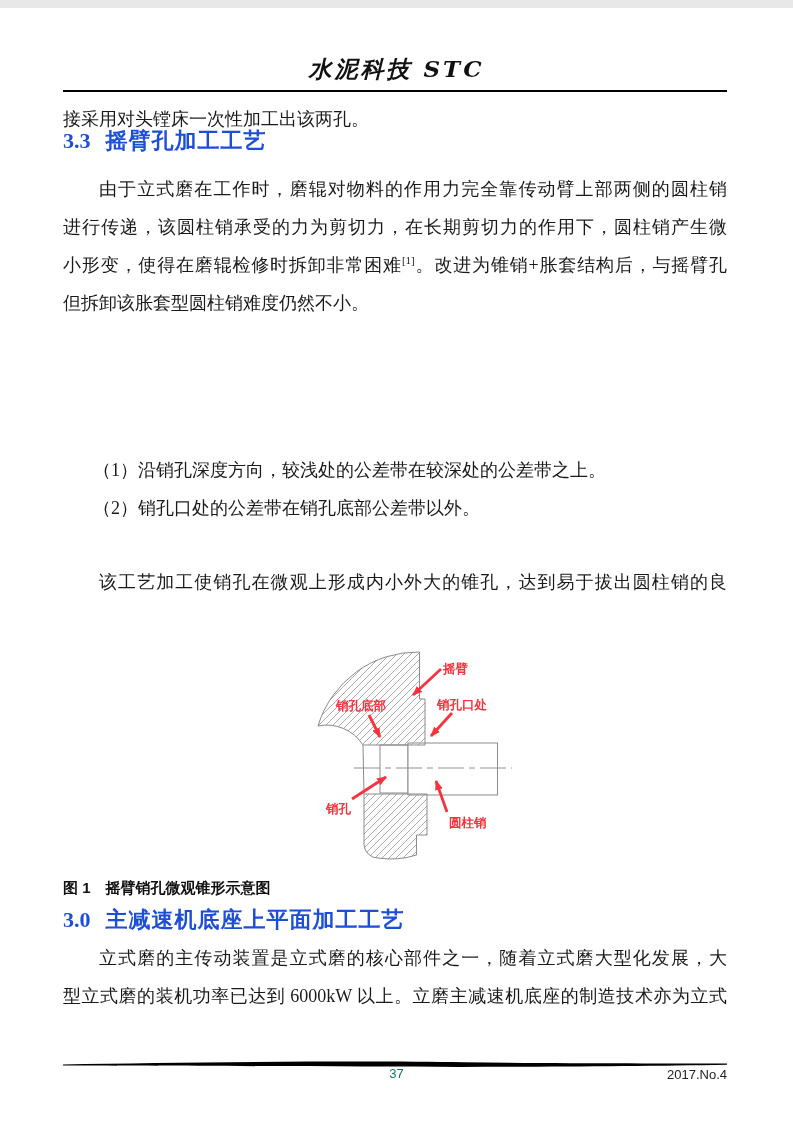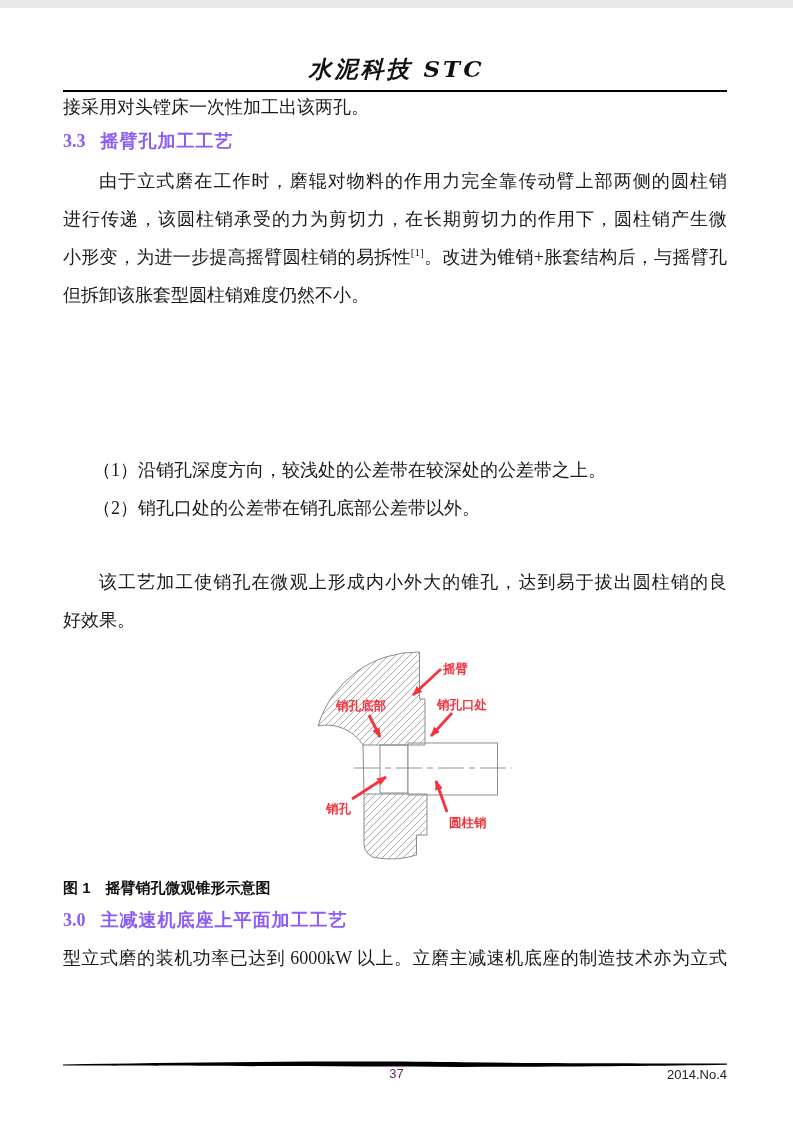--- a/index.html
+++ b/index.html
@@ -16,64 +16,63 @@
     font-style:italic;font-weight:600;font-size:23px;letter-spacing:3px;color:#111;
   }
   .header-rule{top:82px;height:2px;background:#000;}
   .line{height:38px;line-height:38px;font-size:18px;white-space:nowrap;}
   .para .line{white-space:normal;height:38px;overflow:visible;}
   .jl{text-align:justify;text-align-last:justify;white-space:normal !important;}
   .ind{text-indent:36px;}
   .item{padding-left:30px;}
   sup{font-size:11px;vertical-align:super;line-height:0;}
   .heading{
-    font-size:18px;font-weight:bold;line-height:28px;white-space:nowrap;color:#8b5cf6;
+    font-size:22px;font-weight:bold;line-height:28px;white-space:nowrap;color:#1d4ed8;
   }
   .heading .hnum{font-family:"Liberation Serif","DejaVu Serif",serif;}
   .heading .htitle{font-family:"Liberation Sans","DejaVu Sans",sans-serif;margin-left:15px;letter-spacing:1px;}
   .caption{
     top:870px;font-size:15px;font-weight:bold;line-height:20px;
     font-family:"Liberation Sans","DejaVu Sans",sans-serif;color:#111;
   }
   .figure-wrap{top:628px;left:278px;width:262px;height:240px;}
   .footer-rule{top:1047px;height:8px;}
-  .page-number{top:1058px;left:0;width:100%;text-align:center;font-size:13px;font-family:"Liberation Sans","DejaVu Sans",sans-serif;color:#701a75;}
+  .page-number{top:1058px;left:0;width:100%;text-align:center;font-size:13px;font-family:"Liberation Sans","DejaVu Sans",sans-serif;color:#0f766e;}
   .issue{top:1059px;text-align:right;font-size:13px;font-family:"Liberation Sans","DejaVu Sans",sans-serif;color:#222;}
   svg text{font-family:"Liberation Sans","DejaVu Sans",sans-serif;font-weight:bold;}
 </style>
 </head>
 <body>
 
 <div class="page">
 
   <div class="abs journal-title">水泥科技 STC</div>
   <div class="abs col header-rule"></div>
 
-  <div class="abs col line" style="top:80px">接采用对头镗床一次性加工出该两孔。</div>
+  <div class="abs col line" style="top:92px">接采用对头镗床一次性加工出该两孔。</div>
 
   <div class="abs col heading" style="top:119px">
     <span class="hnum">3.3</span><span class="htitle">摇臂孔加工工艺</span>
   </div>
 
-  <div class="abs col para" style="top:154px">
+  <div class="abs col para" style="top:162px">
     <div class="line jl ind">由于立式磨在工作时，磨辊对物料的作用力完全靠传动臂上部两侧的圆柱销</div>
     <div class="line jl">进行传递，该圆柱销承受的力为剪切力，在长期剪切力的作用下，圆柱销产生微</div>
-    <div class="line jl"><span>小形变，为进一步提高摇臂圆柱销的易拆性</span><sup>[1]</sup><span>。改进为锥销+胀套结构后，与摇臂孔</span></div>
+    <div class="line jl"><span>小形变，使得在磨辊检修时拆卸非常困难</span><sup>[1]</sup><span>。改进为锥销+胀套结构后，与摇臂孔</span></div>
     <div class="line">但拆卸该胀套型圆柱销难度仍然不小。</div>
   </div>
 
 
   <div class="abs col para" style="top:443px">
     <div class="line item">（1）沿销孔深度方向，较浅处的公差带在较深处的公差带之上。</div>
     <div class="line item">（2）销孔口处的公差带在销孔底部公差带以外。</div>
   </div>
 
   <div class="abs col para" style="top:555px">
     <div class="line jl ind">该工艺加工使销孔在微观上形成内小外大的锥孔，达到易于拔出圆柱销的良</div>
-    <div class="line">好效果。</div>
   </div>
 
   <div class="abs figure-wrap">
     <svg width="262" height="240" viewBox="278 628 262 240" xmlns="http://www.w3.org/2000/svg">
       <defs>
         <pattern id="hatch" patternUnits="userSpaceOnUse" width="7" height="7">
           <path d="M0,7 L7,0" stroke="#a3a3a3" stroke-width="0.9" fill="none"></path>
         </pattern>
         <marker id="ah" viewBox="0 0 10 8" refX="9" refY="4" markerWidth="10" markerHeight="8" markerUnits="userSpaceOnUse" orient="auto">
           <path d="M0,0 L10,4 L0,8 Z" fill="#f5333f"></path>
@@ -106,24 +105,25 @@
     </svg>
   </div>
 
   <div class="abs col caption">图 1　摇臂销孔微观锥形示意图</div>
 
   <div class="abs col heading" style="top:898px">
     <span class="hnum">3.0</span><span class="htitle">主减速机底座上平面加工工艺</span>
   </div>
 
   <div class="abs col para" style="top:931px">
+    <div class="line jl ind">立式磨的主传动装置是立式磨的核心部件之一，随着立式磨大型化发展，大</div>
     <div class="line jl">型立式磨的装机功率已达到 6000kW 以上。立磨主减速机底座的制造技术亦为立式</div>
   </div>
 
   <div class="abs col footer-rule">
     <svg width="664" height="8" viewBox="0 0 664 8" xmlns="http://www.w3.org/2000/svg">
       <path d="M0,3.4 C 120,1.2 300,-0.6 400,1.2 C 500,2.6 600,2.2 664,2.6 L664,3.8 C 560,5.6 420,6.4 300,5.6 C 180,4.9 60,4.9 0,4.6 Z" fill="#000"></path>
     </svg>
   </div>
   <div class="abs page-number">37</div>
-  <div class="abs col issue">2014.No.4</div>
+  <div class="abs col issue">2017.No.4</div>
 
 </div>
 
 </body></html>

